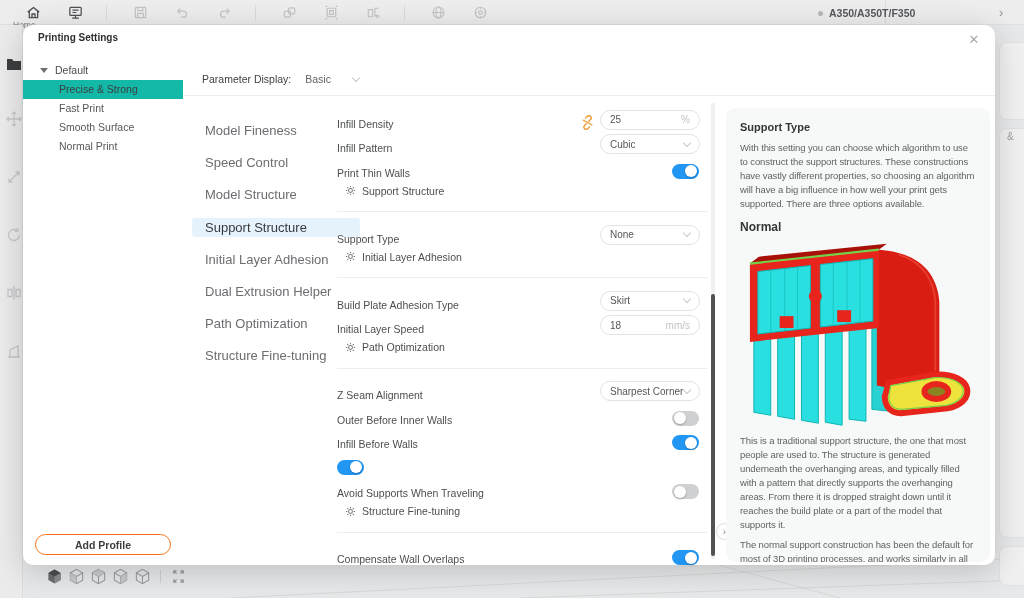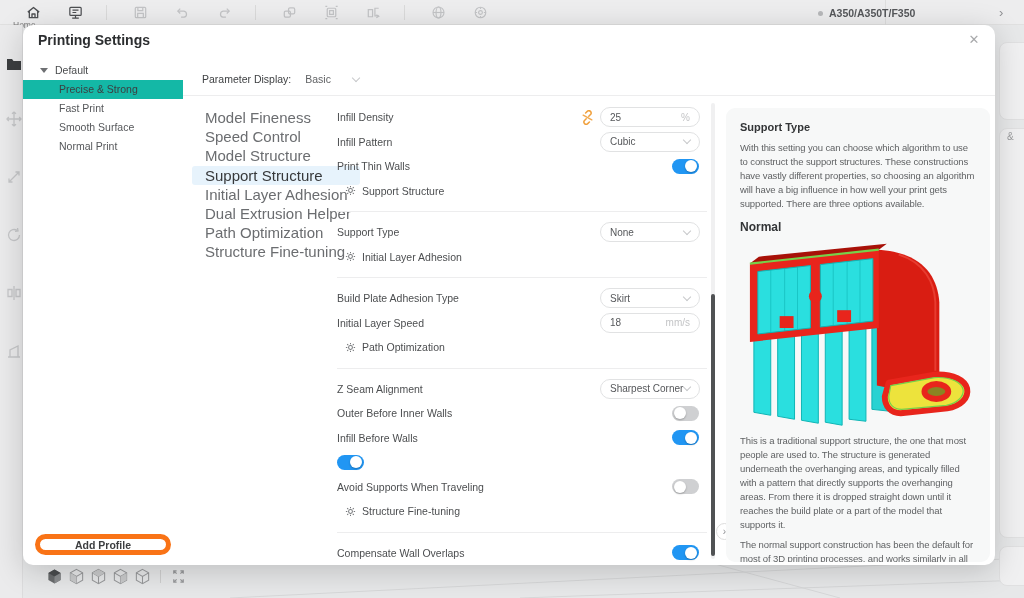--- a/index.html
+++ b/index.html
@@ -29,55 +29,55 @@
   .vc { width:17px; height:17px; color:#98999b; }
   .vc-sep { width:1px; height:13px; background:#cfcfcf; margin:0 4px; }
   #gridlines { position:absolute; left:0; top:540px; width:1024px; height:58px; pointer-events:none; }
 
   #right-cards .card { position:absolute; background:#f0f0f1; border:1px solid #e0e0e1; border-radius:8px; }
   #amp-frag { position:absolute; left:1007px; top:131px; font-size:10px; color:#9b9c9e; }
 
   
   #dialog { position:absolute; left:23px; top:25px; width:972px; height:540px;
     background:#ffffff; border-radius:10px; box-shadow:0 6px 30px rgba(0,0,0,.18); }
-  #dlg-title { position:absolute; left:15px; top:7px; font-size:14px; font-weight:bold; color:#2c2e30; }
+  #dlg-title { position:absolute; left:15px; top:7px; font-size:10px; font-weight:bold; color:#2c2e30; }
   #dlg-close { position:absolute; right:12px; top:6px; width:18px; height:18px; text-align:center;
     line-height:18px; font-size:13px; color:#a8a9ab; cursor:default; }
 
   
   #profile-pane { position:absolute; left:0; top:26px; width:160px; bottom:0; }
   #profile-group { height:20px; display:flex; align-items:center; padding-left:17px; gap:7px;
     font-size:10.5px; color:#4a4c4e; margin-top:9px; }
   #profile-group .tri { width:0; height:0; border-left:4px solid transparent;
     border-right:4px solid transparent; border-top:5px solid #6e7073; }
   .p-item { height:19px; line-height:19px; padding-left:36px; font-size:10.5px; color:#55575a; }
   .p-item.sel { background:#14b8a6; color:#3c3e40; }
   #add-profile { position:absolute; left:12px; bottom:10px; width:136px; height:21px;
-    border:5px solid #f97316; border-radius:11px; background:#fff; font-size:10.5px; color:#3c3e40;
+    border:1px solid #f97316; border-radius:11px; background:#fff; font-size:10.5px; color:#3c3e40;
     display:flex; align-items:center; justify-content:center; font-weight:bold; }
 
   
   #param-bar { position:absolute; left:160px; right:0; top:38px; height:33px;
     border-bottom:1px solid #ededee; display:flex; align-items:center; }
   #param-label { margin-left:19px; font-size:10.5px; color:#3f4143; }
   #param-value { margin-left:14px; font-size:10.5px; color:#606264; }
   #param-caret { margin-left:22px; }
   .caret { display:inline-block; width:6px; height:6px; border-right:1.3px solid #c7c8ca;
     border-bottom:1.3px solid #c7c8ca; transform:rotate(45deg); margin-top:-3px; }
 
   
   #body-area { position:absolute; left:160px; right:0; top:72px; bottom:0; }
 
   #settings-nav { position:absolute; left:9px; top:11px; width:168px; }
-  .n-item { height:19.2px; line-height:19.2px; padding-left:13px; font-size:15px;
-    color:#6b6d70; border-radius:3px; }
+  .n-item { height:19.2px; line-height:19.2px; padding-left:13px; font-size:13px;
+    color:#6b6d70; border-radius:3px;margin-top:13px; }
   .n-item.sel { background:#e7f3fc; color:#37393b; }
 
   #settings-rows { position:absolute; left:154px; top:8px; width:370px; }
-  .s-row { height:24.5px; display:flex; align-items:center; position:relative; }
+  .s-row { height:24.5px; display:flex; align-items:flex-end; position:relative; }
   .s-row .s-lab { flex:1; font-size:10.5px; color:#4c4e50; }
   .s-row.ind .s-lab { padding-left:18px; }
   .s-sec { height:24.5px; display:flex; align-items:center; gap:6px; padding-left:8px;
     font-size:10.5px; color:#4c4e50; }
   .s-div { border-top:1px solid #ededee; margin:8px 0; }
   .ctl { width:100px; height:20px; border:1px solid #e1e2e3; border-radius:10px;
     display:flex; align-items:center; justify-content:space-between; padding:0 9px;
     font-size:10px; color:#55575a; background:#fff; margin-right:7px; }
   .ctl .sfx { color:#c3c4c6; }
   .unlink { width:15px; height:15px; margin-right:5px; }

